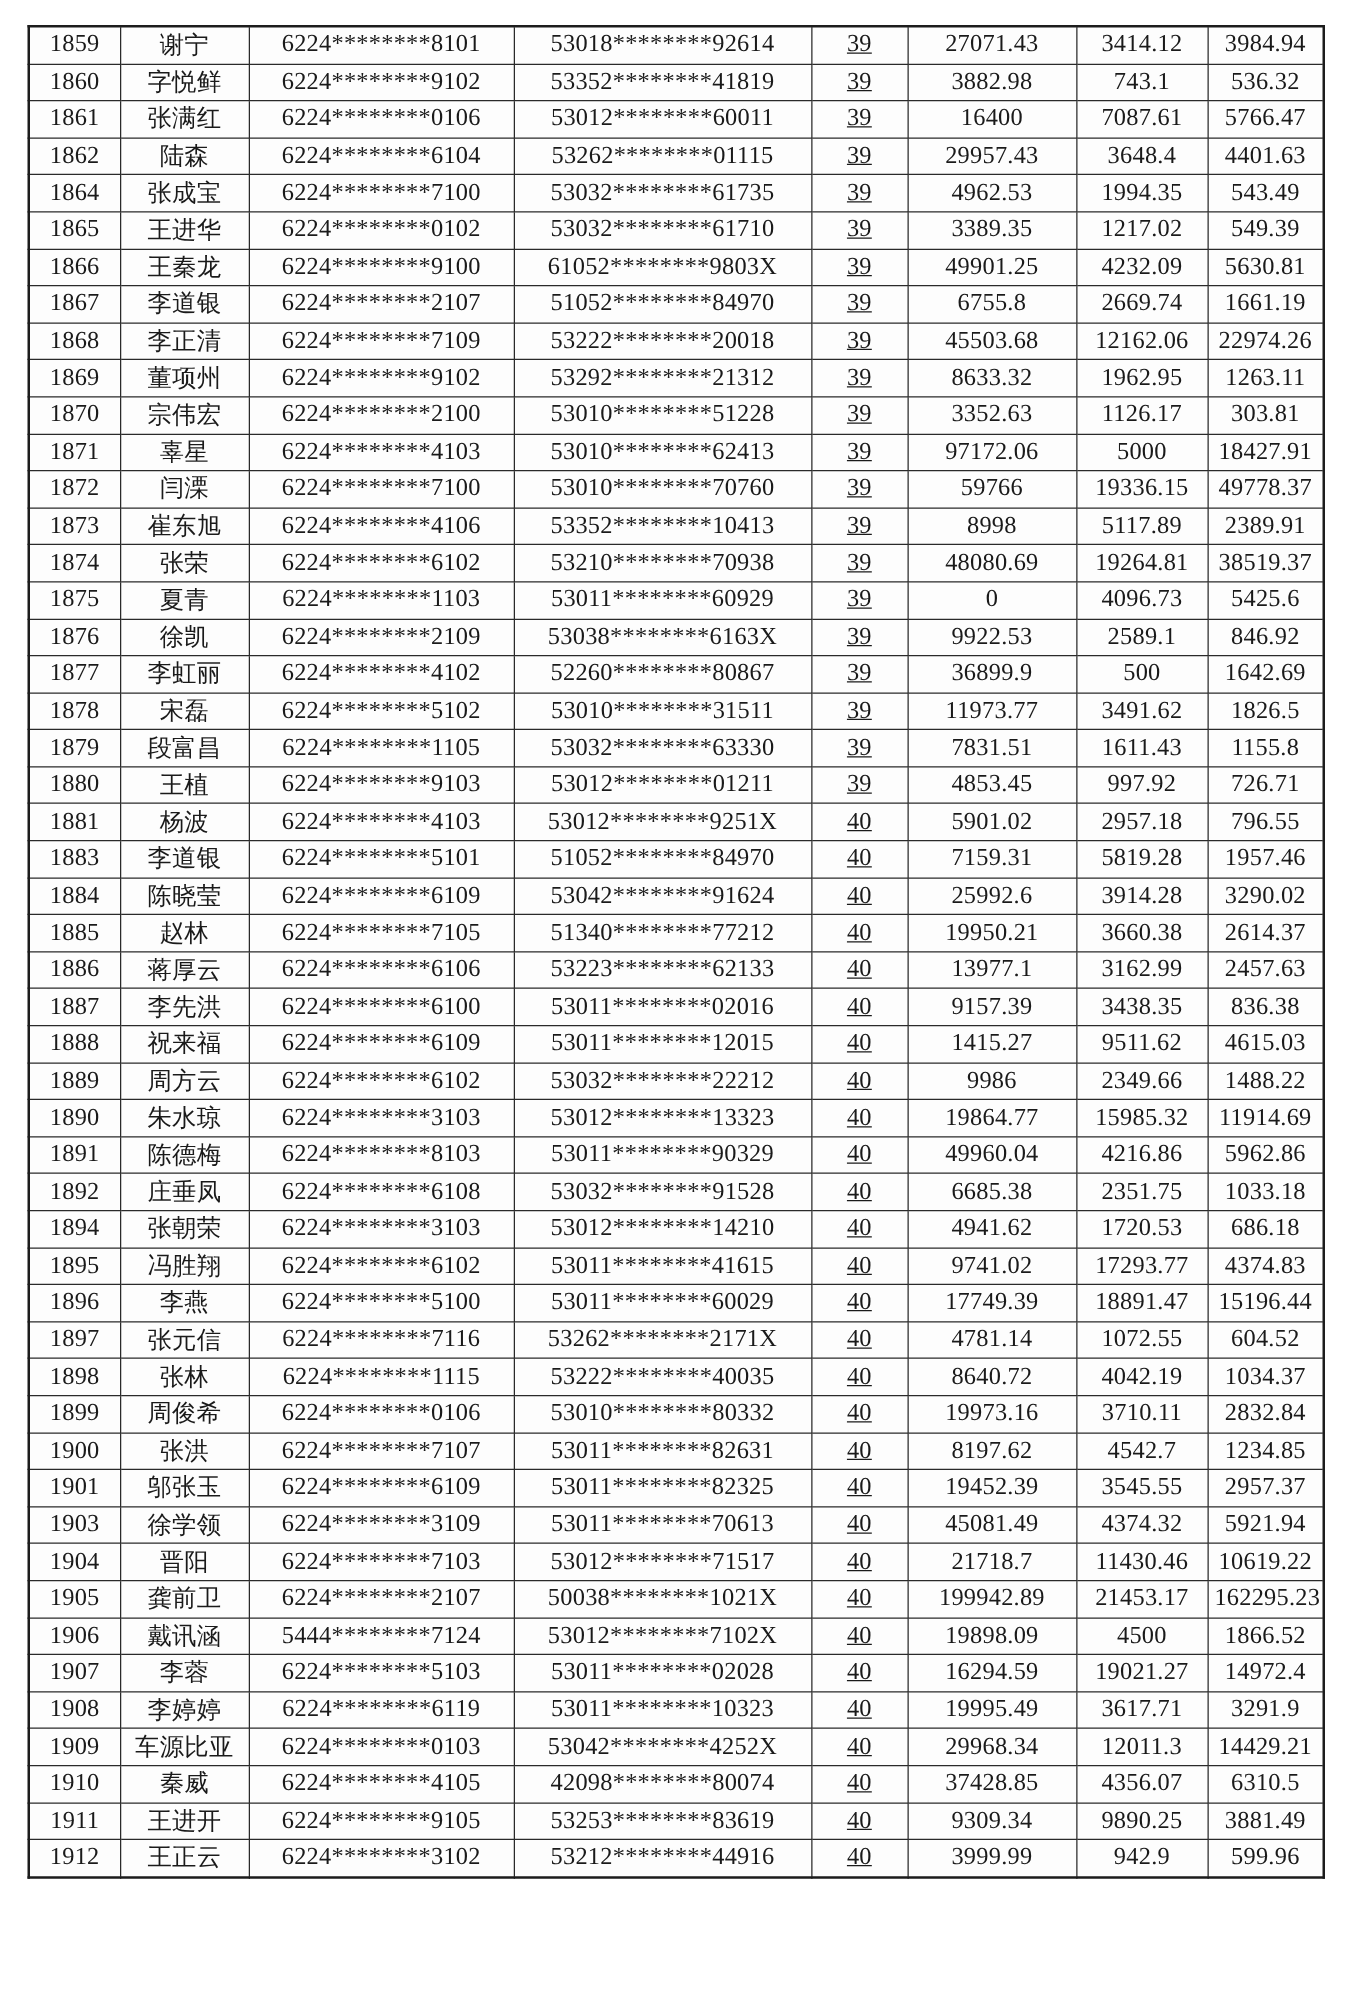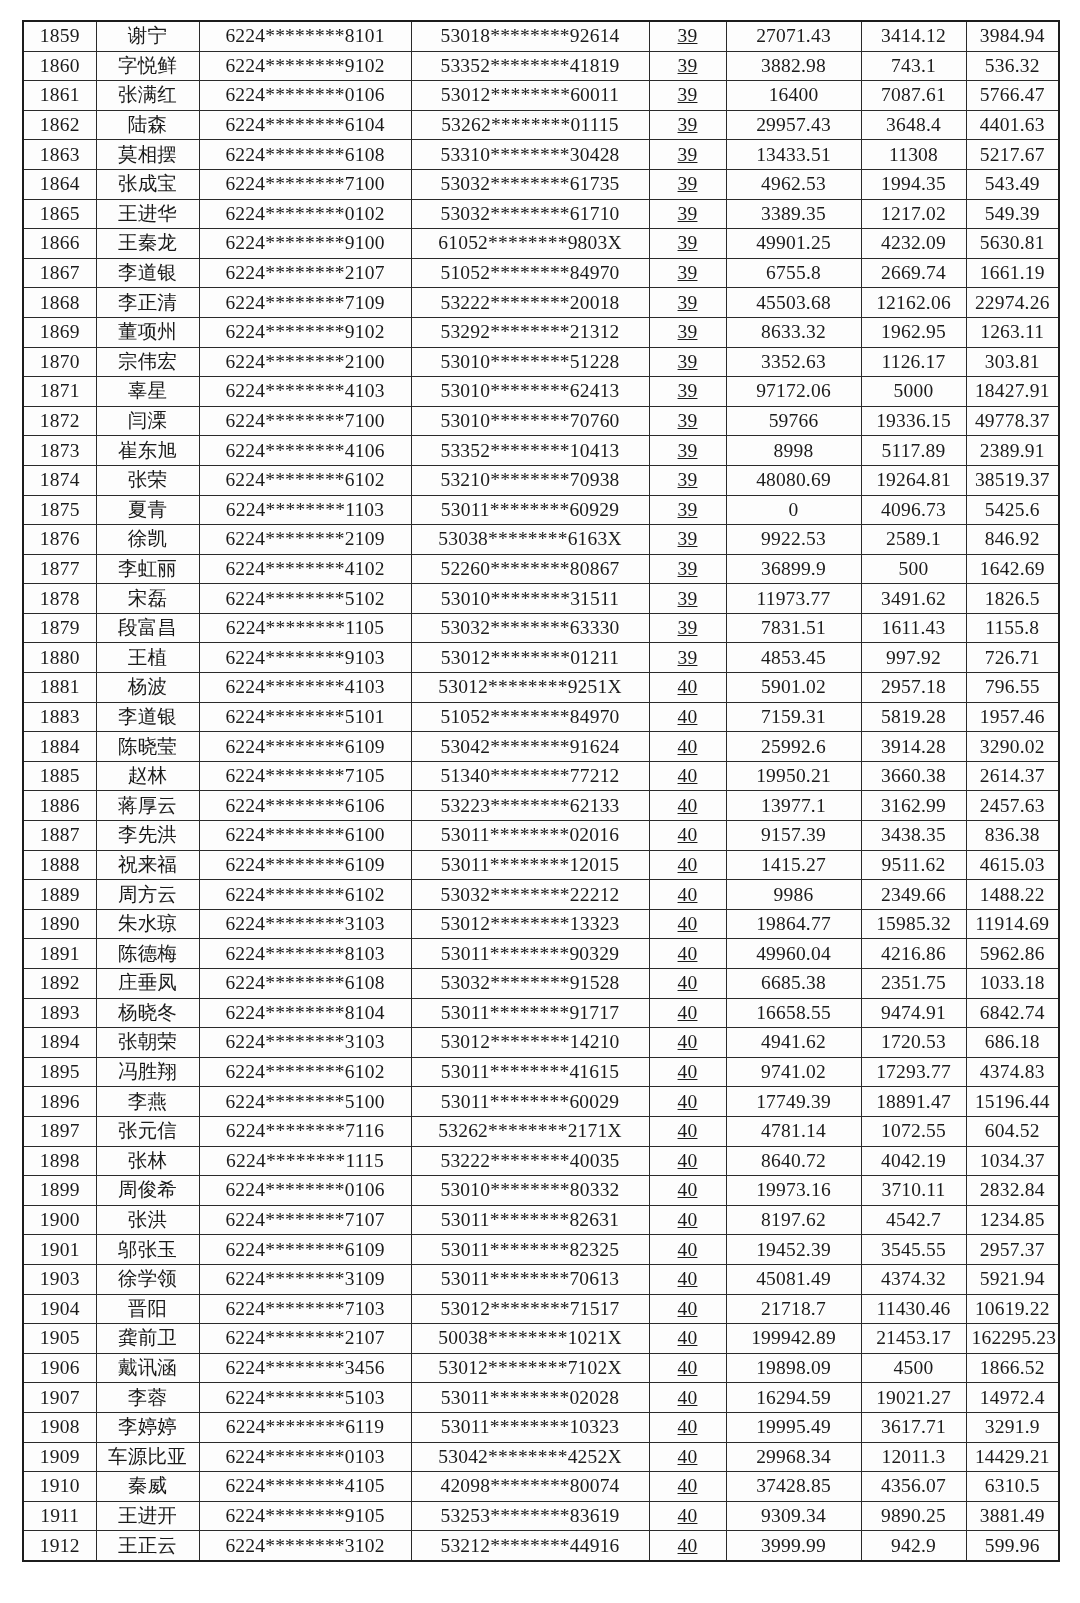--- a/index.html
+++ b/index.html
@@ -109,30 +109,20 @@
           <td class="seq">1862</td>
           <td class="name">陆森</td>
           <td class="card">6224********6104</td>
           <td class="idno">53262********01115</td>
           <td class="num">39</td>
           <td class="val">29957.43</td>
           <td class="val">3648.4</td>
           <td class="val">4401.63</td>
         </tr>
         <tr>
-          <td class="seq">1863</td>
-          <td class="name">莫相摆</td>
-          <td class="card">6224********6108</td>
-          <td class="idno">53310********30428</td>
-          <td class="num">39</td>
-          <td class="val">13433.51</td>
-          <td class="val">11308</td>
-          <td class="val">5217.67</td>
-        </tr>
-        <tr>
           <td class="seq">1864</td>
           <td class="name">张成宝</td>
           <td class="card">6224********7100</td>
           <td class="idno">53032********61735</td>
           <td class="num">39</td>
           <td class="val">4962.53</td>
           <td class="val">1994.35</td>
           <td class="val">543.49</td>
         </tr>
         <tr>
@@ -399,30 +389,20 @@
           <td class="seq">1892</td>
           <td class="name">庄垂凤</td>
           <td class="card">6224********6108</td>
           <td class="idno">53032********91528</td>
           <td class="num">40</td>
           <td class="val">6685.38</td>
           <td class="val">2351.75</td>
           <td class="val">1033.18</td>
         </tr>
         <tr>
-          <td class="seq">1893</td>
-          <td class="name">杨晓冬</td>
-          <td class="card">6224********8104</td>
-          <td class="idno">53011********91717</td>
-          <td class="num">40</td>
-          <td class="val">16658.55</td>
-          <td class="val">9474.91</td>
-          <td class="val">6842.74</td>
-        </tr>
-        <tr>
           <td class="seq">1894</td>
           <td class="name">张朝荣</td>
           <td class="card">6224********3103</td>
           <td class="idno">53012********14210</td>
           <td class="num">40</td>
           <td class="val">4941.62</td>
           <td class="val">1720.53</td>
           <td class="val">686.18</td>
         </tr>
         <tr>
@@ -521,21 +501,21 @@
           <td class="card">6224********2107</td>
           <td class="idno">50038********1021X</td>
           <td class="num">40</td>
           <td class="val">199942.89</td>
           <td class="val">21453.17</td>
           <td class="val">162295.23</td>
         </tr>
         <tr>
           <td class="seq">1906</td>
           <td class="name">戴讯涵</td>
-          <td class="card">6224********3456</td>
+          <td class="card">5444********7124</td>
           <td class="idno">53012********7102X</td>
           <td class="num">40</td>
           <td class="val">19898.09</td>
           <td class="val">4500</td>
           <td class="val">1866.52</td>
         </tr>
         <tr>
           <td class="seq">1907</td>
           <td class="name">李蓉</td>
           <td class="card">6224********5103</td>

